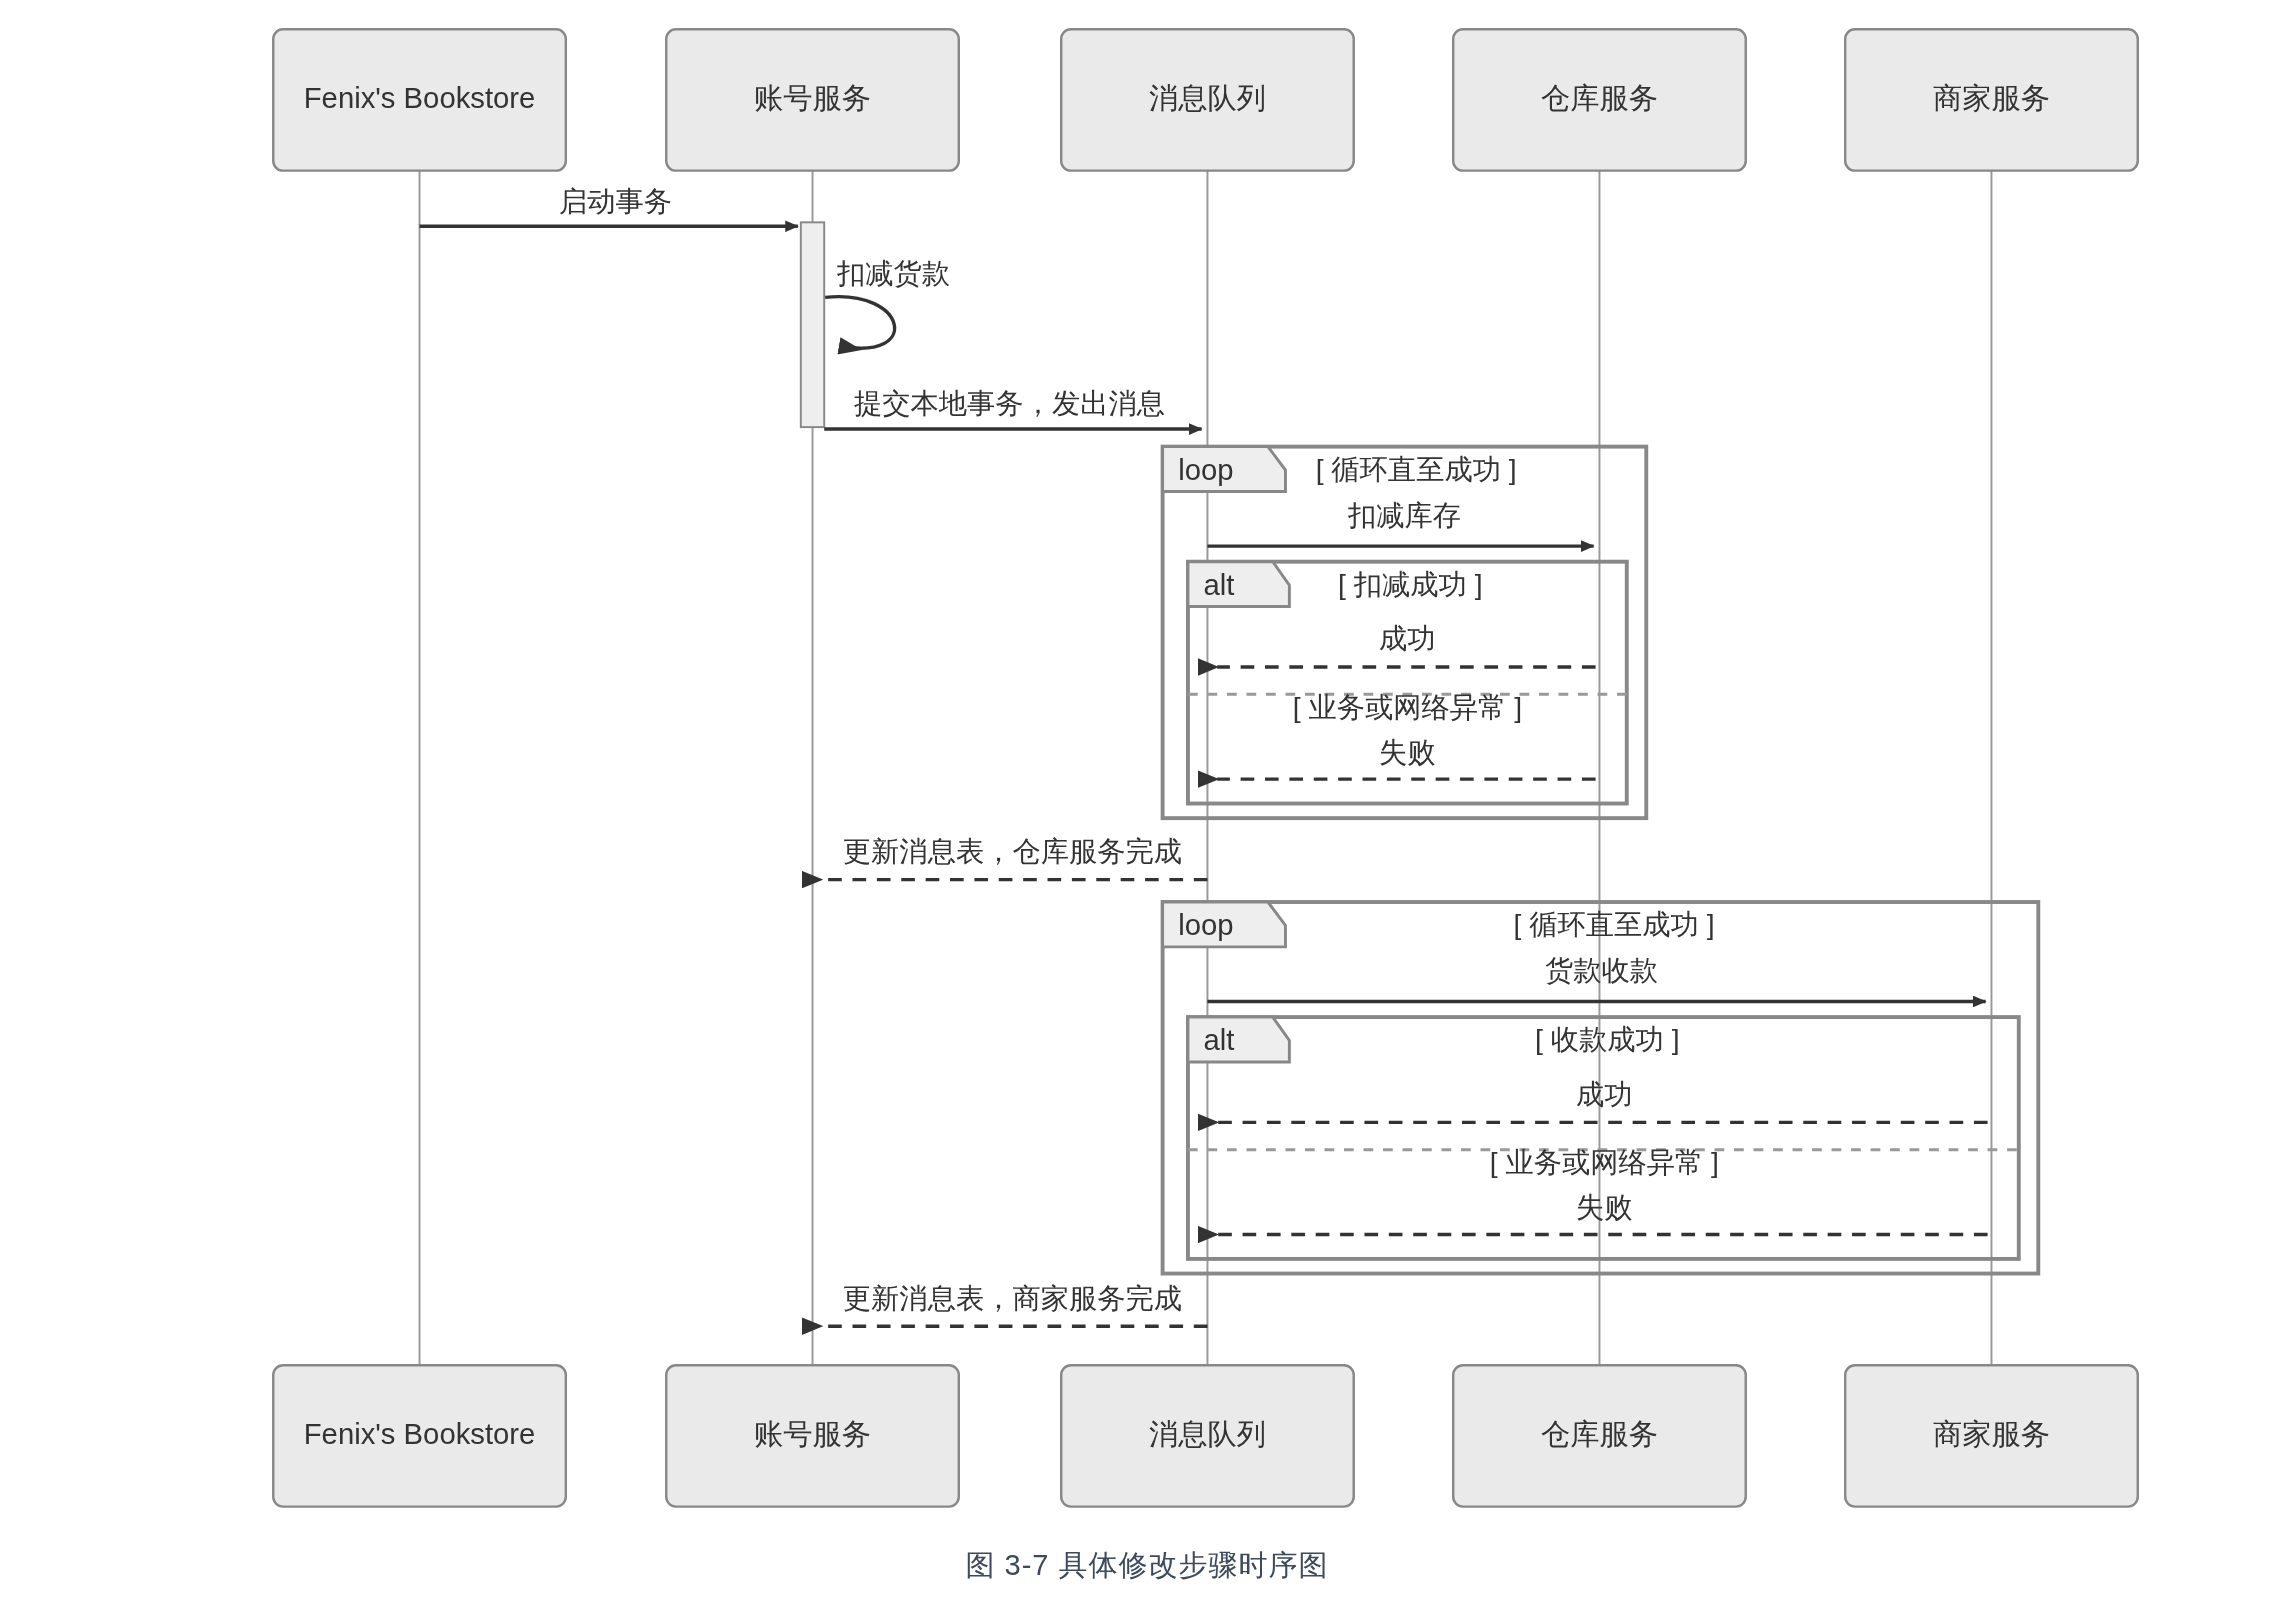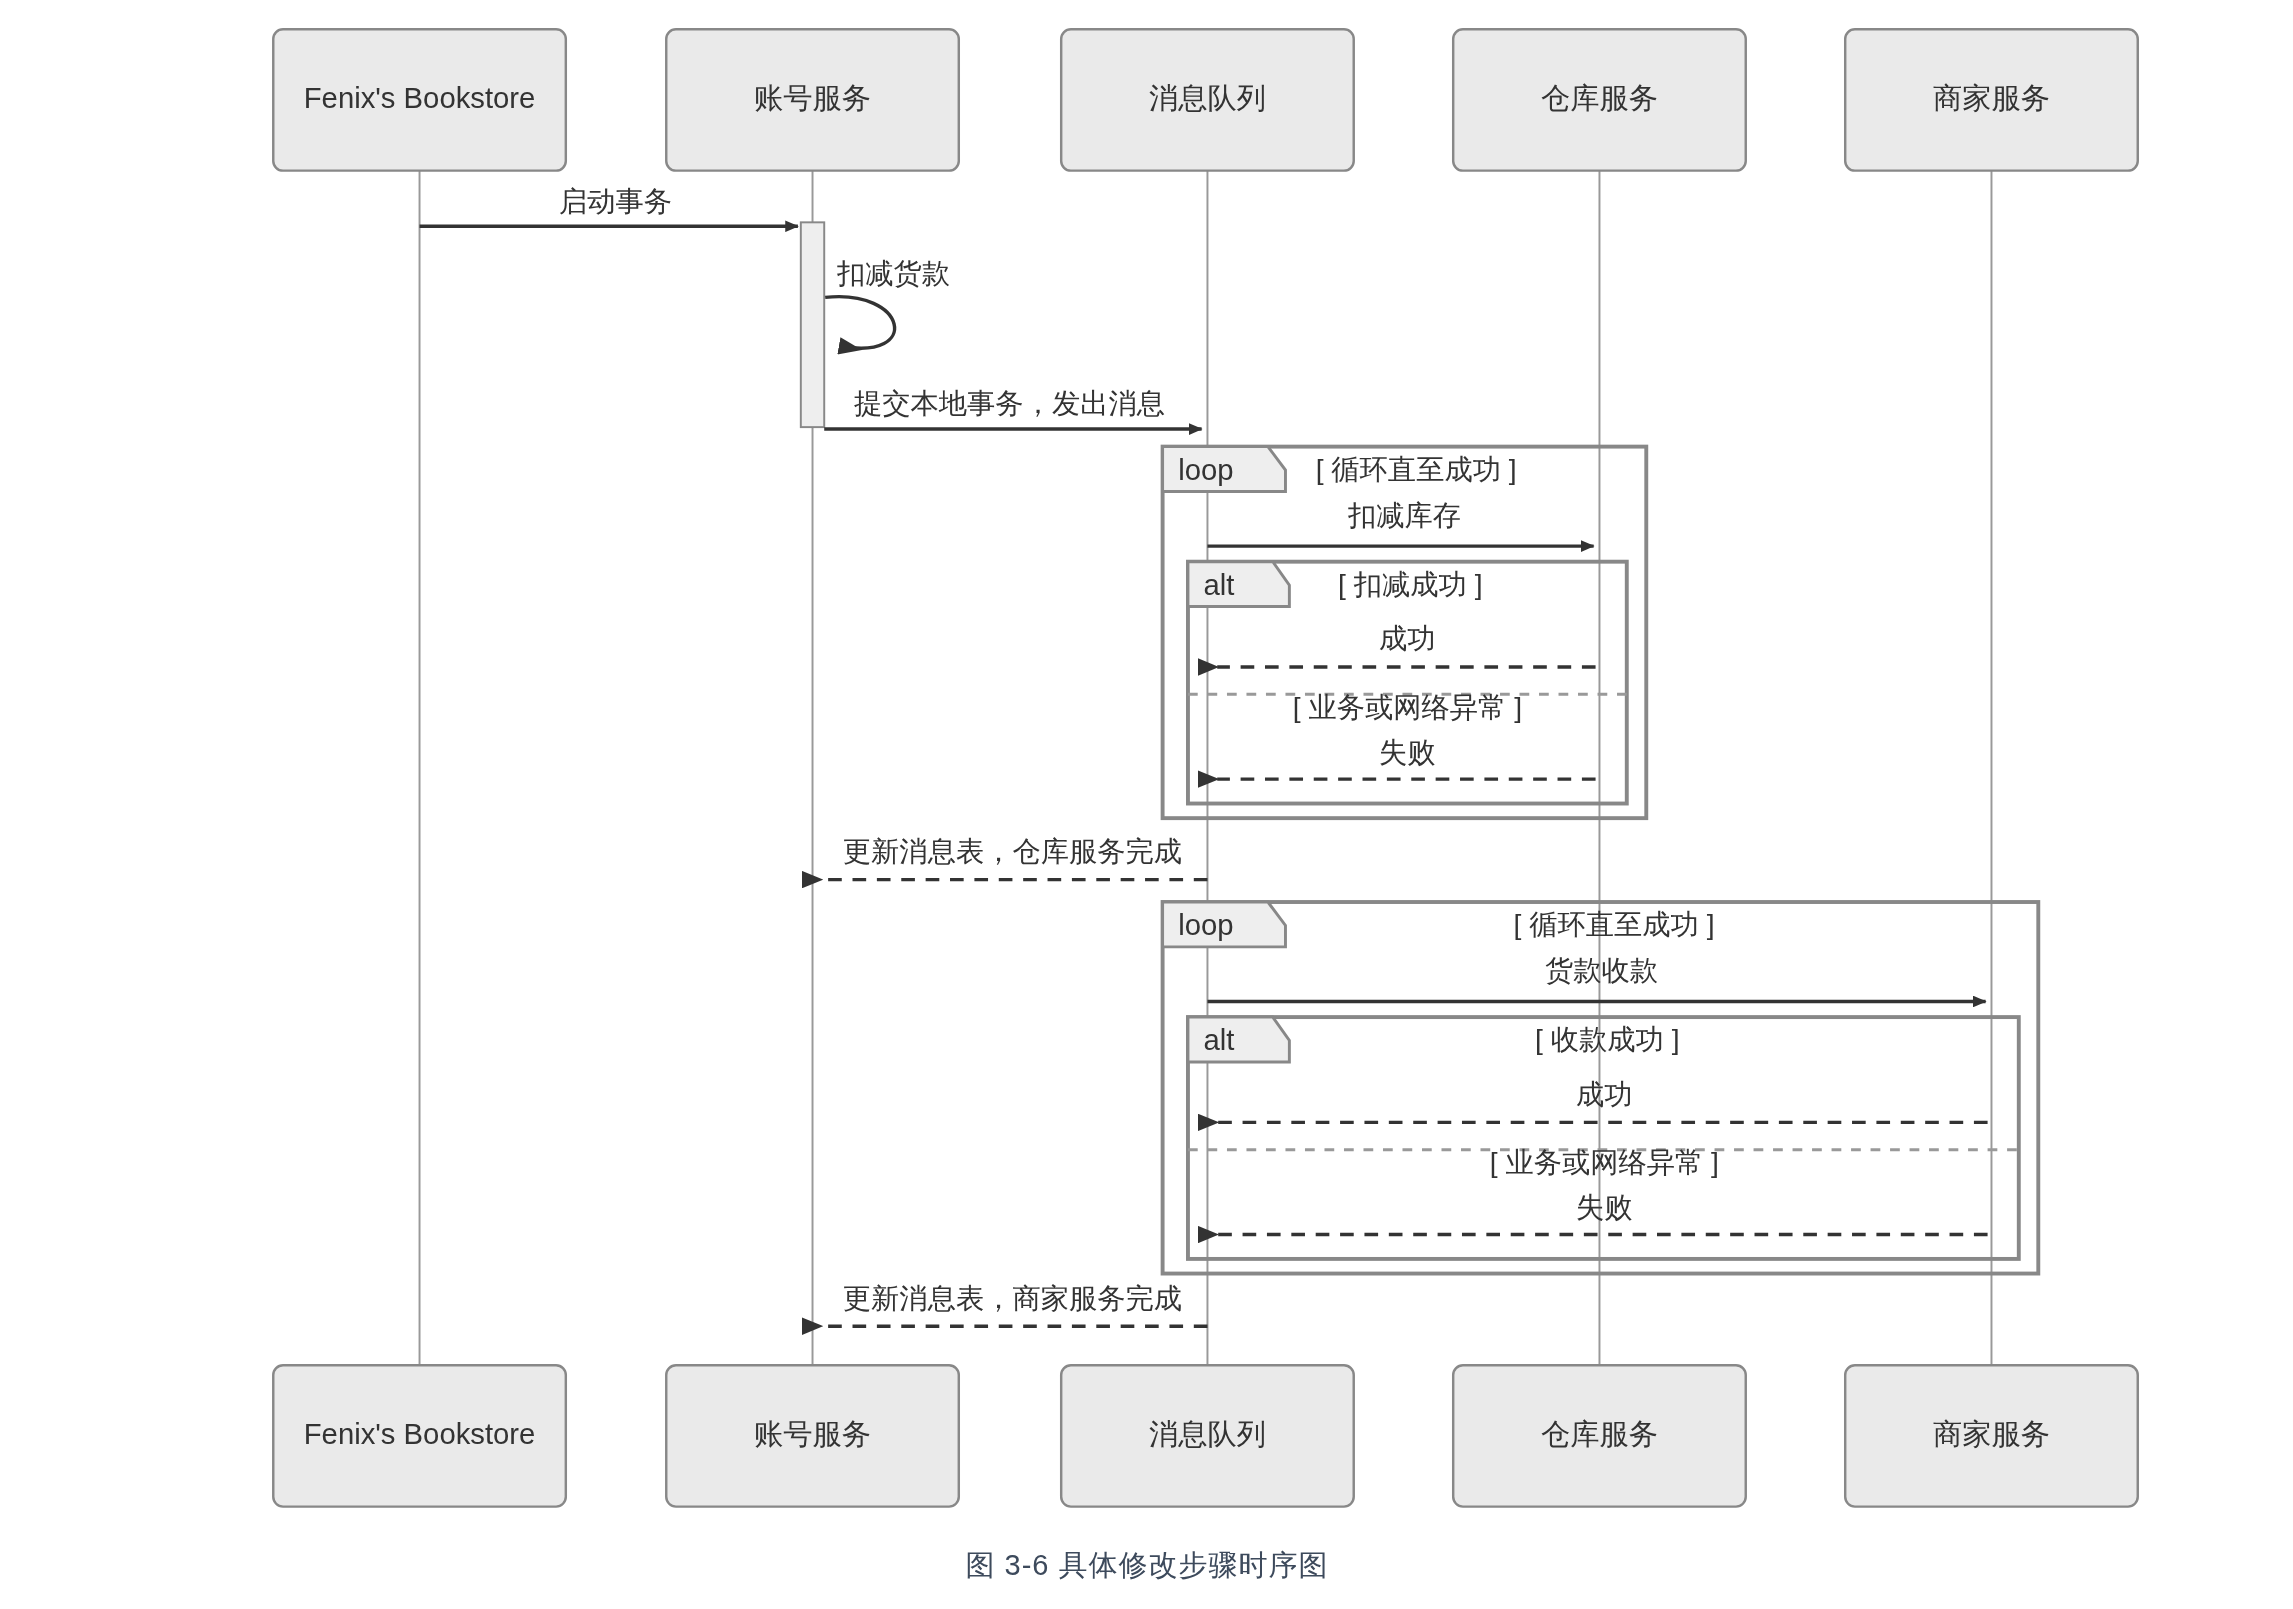--- a/index.html
+++ b/index.html
@@ -272,16 +272,16 @@
         <text class="participant-label" x="1640" y="1473">仓库服务</text>
       </g>
       <g>
         <rect class="participant-box" x="1892" y="1400" rx="10" ry="10" width="300" height="145"></rect>
         <text class="participant-label" x="2042" y="1473">商家服务</text>
       </g>
     </g>
 
   </svg>
 
-  <div class="caption" style="top:1546px;">图 3-6 具体修改步骤时序图</div>
+  <div class="caption" style="top:1546px;">图 3-7 具体修改步骤时序图</div>
 
 </div>
 
 
 </body></html>

